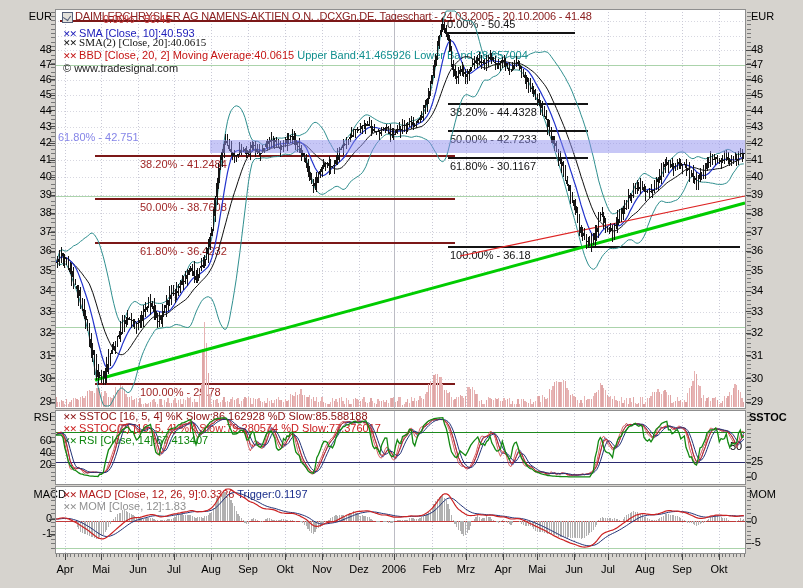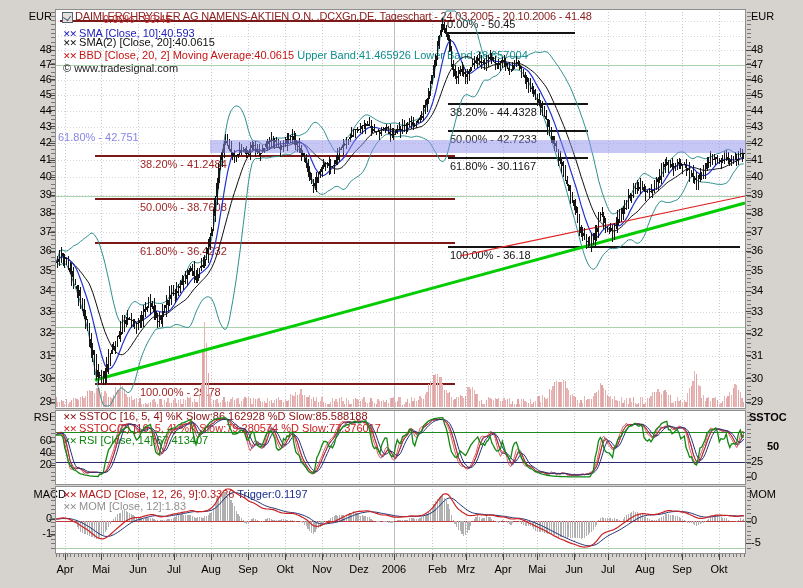--- a/index.html
+++ b/index.html
@@ -182,41 +182,41 @@
       <span class="lbl" style="left: 45px; top: 564px; width: 40px; text-align: center;">Apr</span>
       <span class="lbl" style="left: 81px; top: 564px; width: 40px; text-align: center;">Mai</span>
       <span class="lbl" style="left: 118px; top: 564px; width: 40px; text-align: center;">Jun</span>
       <span class="lbl" style="left: 154px; top: 564px; width: 40px; text-align: center;">Jul</span>
       <span class="lbl" style="left: 191px; top: 564px; width: 40px; text-align: center;">Aug</span>
       <span class="lbl" style="left: 228px; top: 564px; width: 40px; text-align: center;">Sep</span>
       <span class="lbl" style="left: 265px; top: 564px; width: 40px; text-align: center;">Okt</span>
       <span class="lbl" style="left: 302px; top: 564px; width: 40px; text-align: center;">Nov</span>
       <span class="lbl" style="left: 339px; top: 564px; width: 40px; text-align: center;">Dez</span>
       <span class="lbl" style="left: 374px; top: 564px; width: 40px; text-align: center;">2006</span>
-      <span class="lbl" style="left: 428px; top: 564px; width: 40px; ">Feb</span>
+      <span class="lbl" style="left: 412px; top: 564px; width: 40px; text-align: center;">Feb</span>
       <span class="lbl" style="left: 446px; top: 564px; width: 40px; text-align: center;">Mrz</span>
       <span class="lbl" style="left: 483px; top: 564px; width: 40px; text-align: center;">Apr</span>
       <span class="lbl" style="left: 517px; top: 564px; width: 40px; text-align: center;">Mai</span>
       <span class="lbl" style="left: 554px; top: 564px; width: 40px; text-align: center;">Jun</span>
       <span class="lbl" style="left: 588px; top: 564px; width: 40px; text-align: center;">Jul</span>
       <span class="lbl" style="left: 625px; top: 564px; width: 40px; text-align: center;">Aug</span>
       <span class="lbl" style="left: 662px; top: 564px; width: 40px; text-align: center;">Sep</span>
       <span class="lbl" style="left: 699px; top: 564px; width: 40px; text-align: center;">Okt</span>
       <span class="lbl" style="left: 26px; width: 26px; text-align: right; top: 435px;">60</span>
       <span class="lbl" style="left: 26px; width: 26px; text-align: right; top: 447px;">40</span>
       <span class="lbl" style="left: 26px; width: 26px; text-align: right; top: 459px;">20</span>
-      <span class="lbl" style="left: 767px; top: 441px; font-weight: bold;">50</span>
+      <span class="lbl" style="left: 730px; top: 441px;">50</span>
       <span class="lbl" style="left: 751px; top: 456px;">25</span>
       <span class="lbl" style="left: 751px; top: 471px;">0</span>
       <span class="lbl" style="left: 26px; width: 26px; text-align: right; top: 513px;">0</span>
       <span class="lbl" style="left: 26px; width: 26px; text-align: right; top: 528px;">-1</span>
       <span class="lbl" style="left: 751px; top: 515px;">0</span>
       <span class="lbl" style="left: 751px; top: 537px;">-5</span>
       <span class="lbl" style="left: 63px; top: 28px; color: rgb(32, 32, 187);"><span class="tg">✕✕</span><span>SMA [Close, 10]:40.593</span></span>
-      <span class="lbl" style="left: 63px; top: 37px; color: rgb(16, 16, 16);"><span class="tg">✕✕</span><span>SMA(2) [Close, 20]:40.0615</span></span>
+      <span class="lbl" style="left: 63px; top: 37px; color: rgb(16, 16, 16); font-family: Liberation Serif, serif;"><span class="tg">✕✕</span><span>SMA(2) [Close, 20]:40.0615</span></span>
       <span class="lbl" style="left: 63px; top: 50px; color: rgb(196, 20, 20);"><span class="tg">✕✕</span><span>BBD [Close, 20, 2] Moving Average:40.0615</span><span style="color: rgb(14, 141, 141);"> Upper Band:41.465926 Lower Band:38.657004</span></span>
       <span class="lbl" style="left: 63px; top: 411px; color: rgb(139, 15, 15);"><span class="tg">✕✕</span><span>SSTOC [16, 5, 4] %K Slow:86.162928 %D Slow:85.588188</span></span>
       <span class="lbl" style="left: 63px; top: 423px; color: rgb(204, 32, 32);"><span class="tg">✕✕</span><span>SSTOC(2) [16, 5, 4] %K Slow:79.280574 %D Slow:77.376017</span></span>
       <span class="lbl" style="left: 63px; top: 435px; color: rgb(11, 132, 11);"><span class="tg">✕✕</span><span>RSI [Close, 14]:67.413407</span></span>
       <span class="lbl" style="left: 63px; top: 489px; color: rgb(176, 24, 24);"><span class="tg">✕✕</span><span>MACD [Close, 12, 26, 9]:0.3336</span><span style="color: rgb(26, 46, 140);"> Trigger:0.1197</span></span>
       <span class="lbl" style="left: 63px; top: 501px; color: rgb(144, 144, 144);"><span class="tg">✕✕</span><span>MOM [Close, 12]:1.83</span></span>
       <span class="lbl" style="left: 103px; top: 14px; color: rgb(192, 48, 48);">0.00% - 50.45</span>
       <span class="lbl" style="left: 140px; top: 159px; color: rgb(156, 31, 31);">38.20% - 41.2484</span>
       <span class="lbl" style="left: 140px; top: 202px; color: rgb(156, 31, 31);">50.00% - 38.7608</span>
       <span class="lbl" style="left: 140px; top: 246px; color: rgb(156, 31, 31);">61.80% - 36.4232</span>

